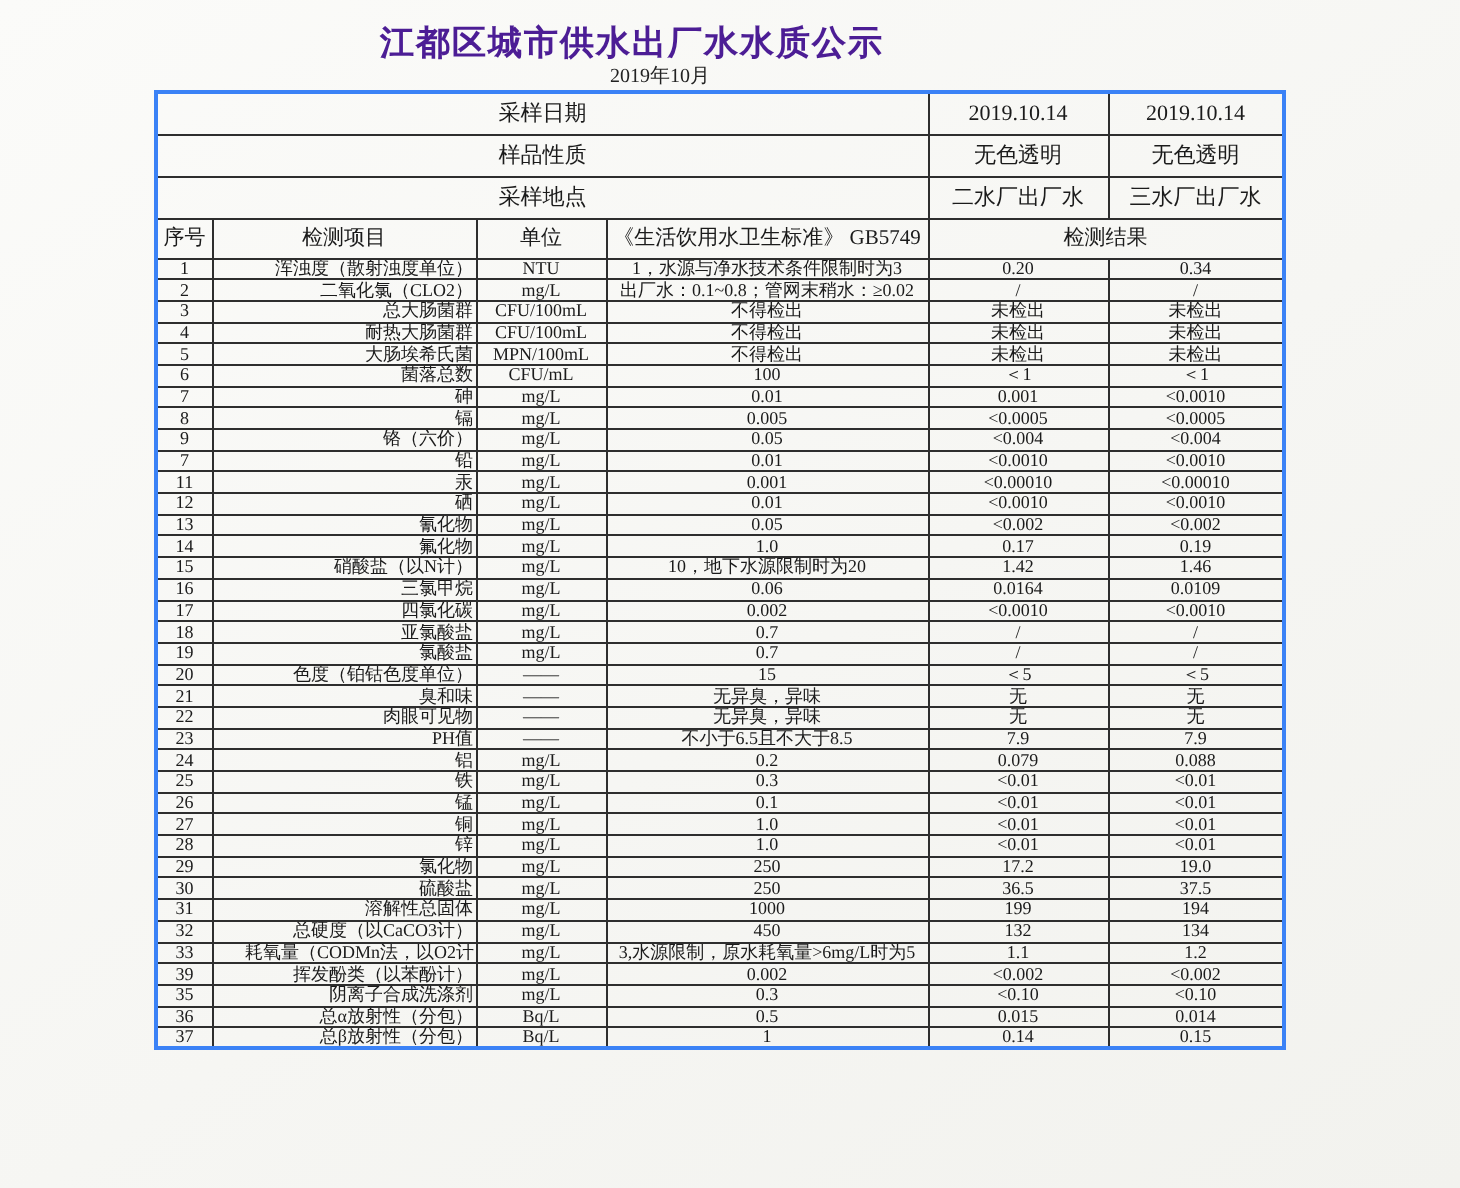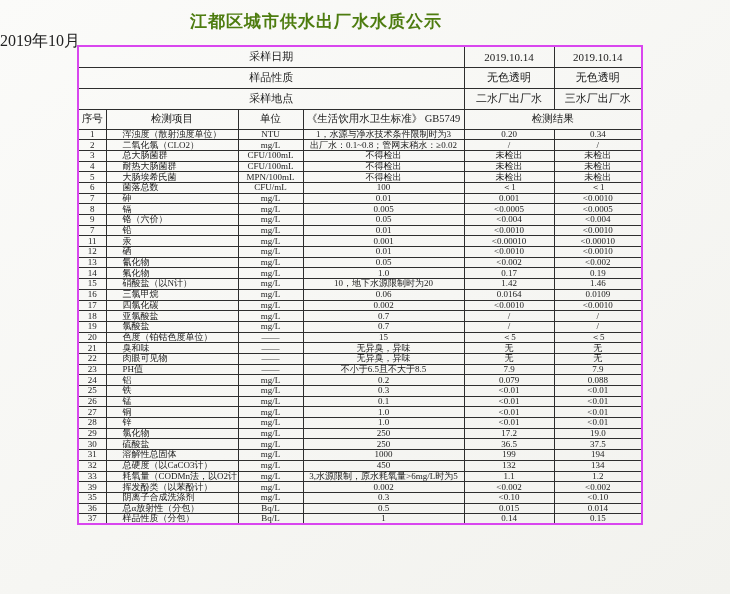--- a/index.html
+++ b/index.html
@@ -10,42 +10,42 @@
     color: #1b1b1b;
     overflow: hidden;
   }
   .page { position: relative; width: 730px; height: 594px; }
 
   .title {
     position: absolute; top: 10px; left: 0; width: 632px;
     text-align: center;
     font-family: "Liberation Sans", "DejaVu Sans", sans-serif;
     font-weight: bold; font-size: 17px; letter-spacing: 1px;
-    color: #4d7c0f;
+    color: #4c1d95;
   }
   .subtitle {
-    position: absolute; top: 31px; left: 0; width: 632px;
-    font-size: 16px; color: #222;
+    position: absolute; top: 31px; left: 14px; width: 632px;
+    text-align: center; font-size: 10px; color: #222;
   }
 
   table.wq {
     position: absolute; left: 77px; top: 45px; width: 564px;
     border-collapse: collapse; table-layout: fixed;
-    border: 2px solid #d946ef;
+    border: 2px solid #3b82f6;
   }
   .wq td, .wq th {
     border: 1px solid #2e2e2e;
     overflow: hidden; white-space: nowrap;
     text-align: center; vertical-align: middle;
     font-weight: normal;
   }
   .meta td { height: 21px; font-size: 11px; }
   .colhead th { height: 20px; font-size: 10.5px; }
   .results td { height: 10.7px; font-size: 9px; line-height: 1; padding: 0 1px; }
-  .results td.c-item { text-align: left; padding-left: 16px; }
+  .results td.c-item { text-align: right; padding-left: 16px; }
 </style>
 </head>
 <body>
 
 <div class="page">
   <div class="title">江都区城市供水出厂水水质公示</div>
   <div class="subtitle">2019年10月</div>
 
   <table class="wq">
     <colgroup>
@@ -364,21 +364,21 @@
         <tr>
           <td>36</td>
           <td class="c-item">总α放射性（分包）</td>
           <td>Bq/L</td>
           <td>0.5</td>
           <td>0.015</td>
           <td>0.014</td>
         </tr>
         <tr>
           <td>37</td>
-          <td class="c-item">样品性质（分包）</td>
+          <td class="c-item">总β放射性（分包）</td>
           <td>Bq/L</td>
           <td>1</td>
           <td>0.14</td>
           <td>0.15</td>
         </tr>
       </tbody>
   </table>
 </div>
 
 </body></html>

